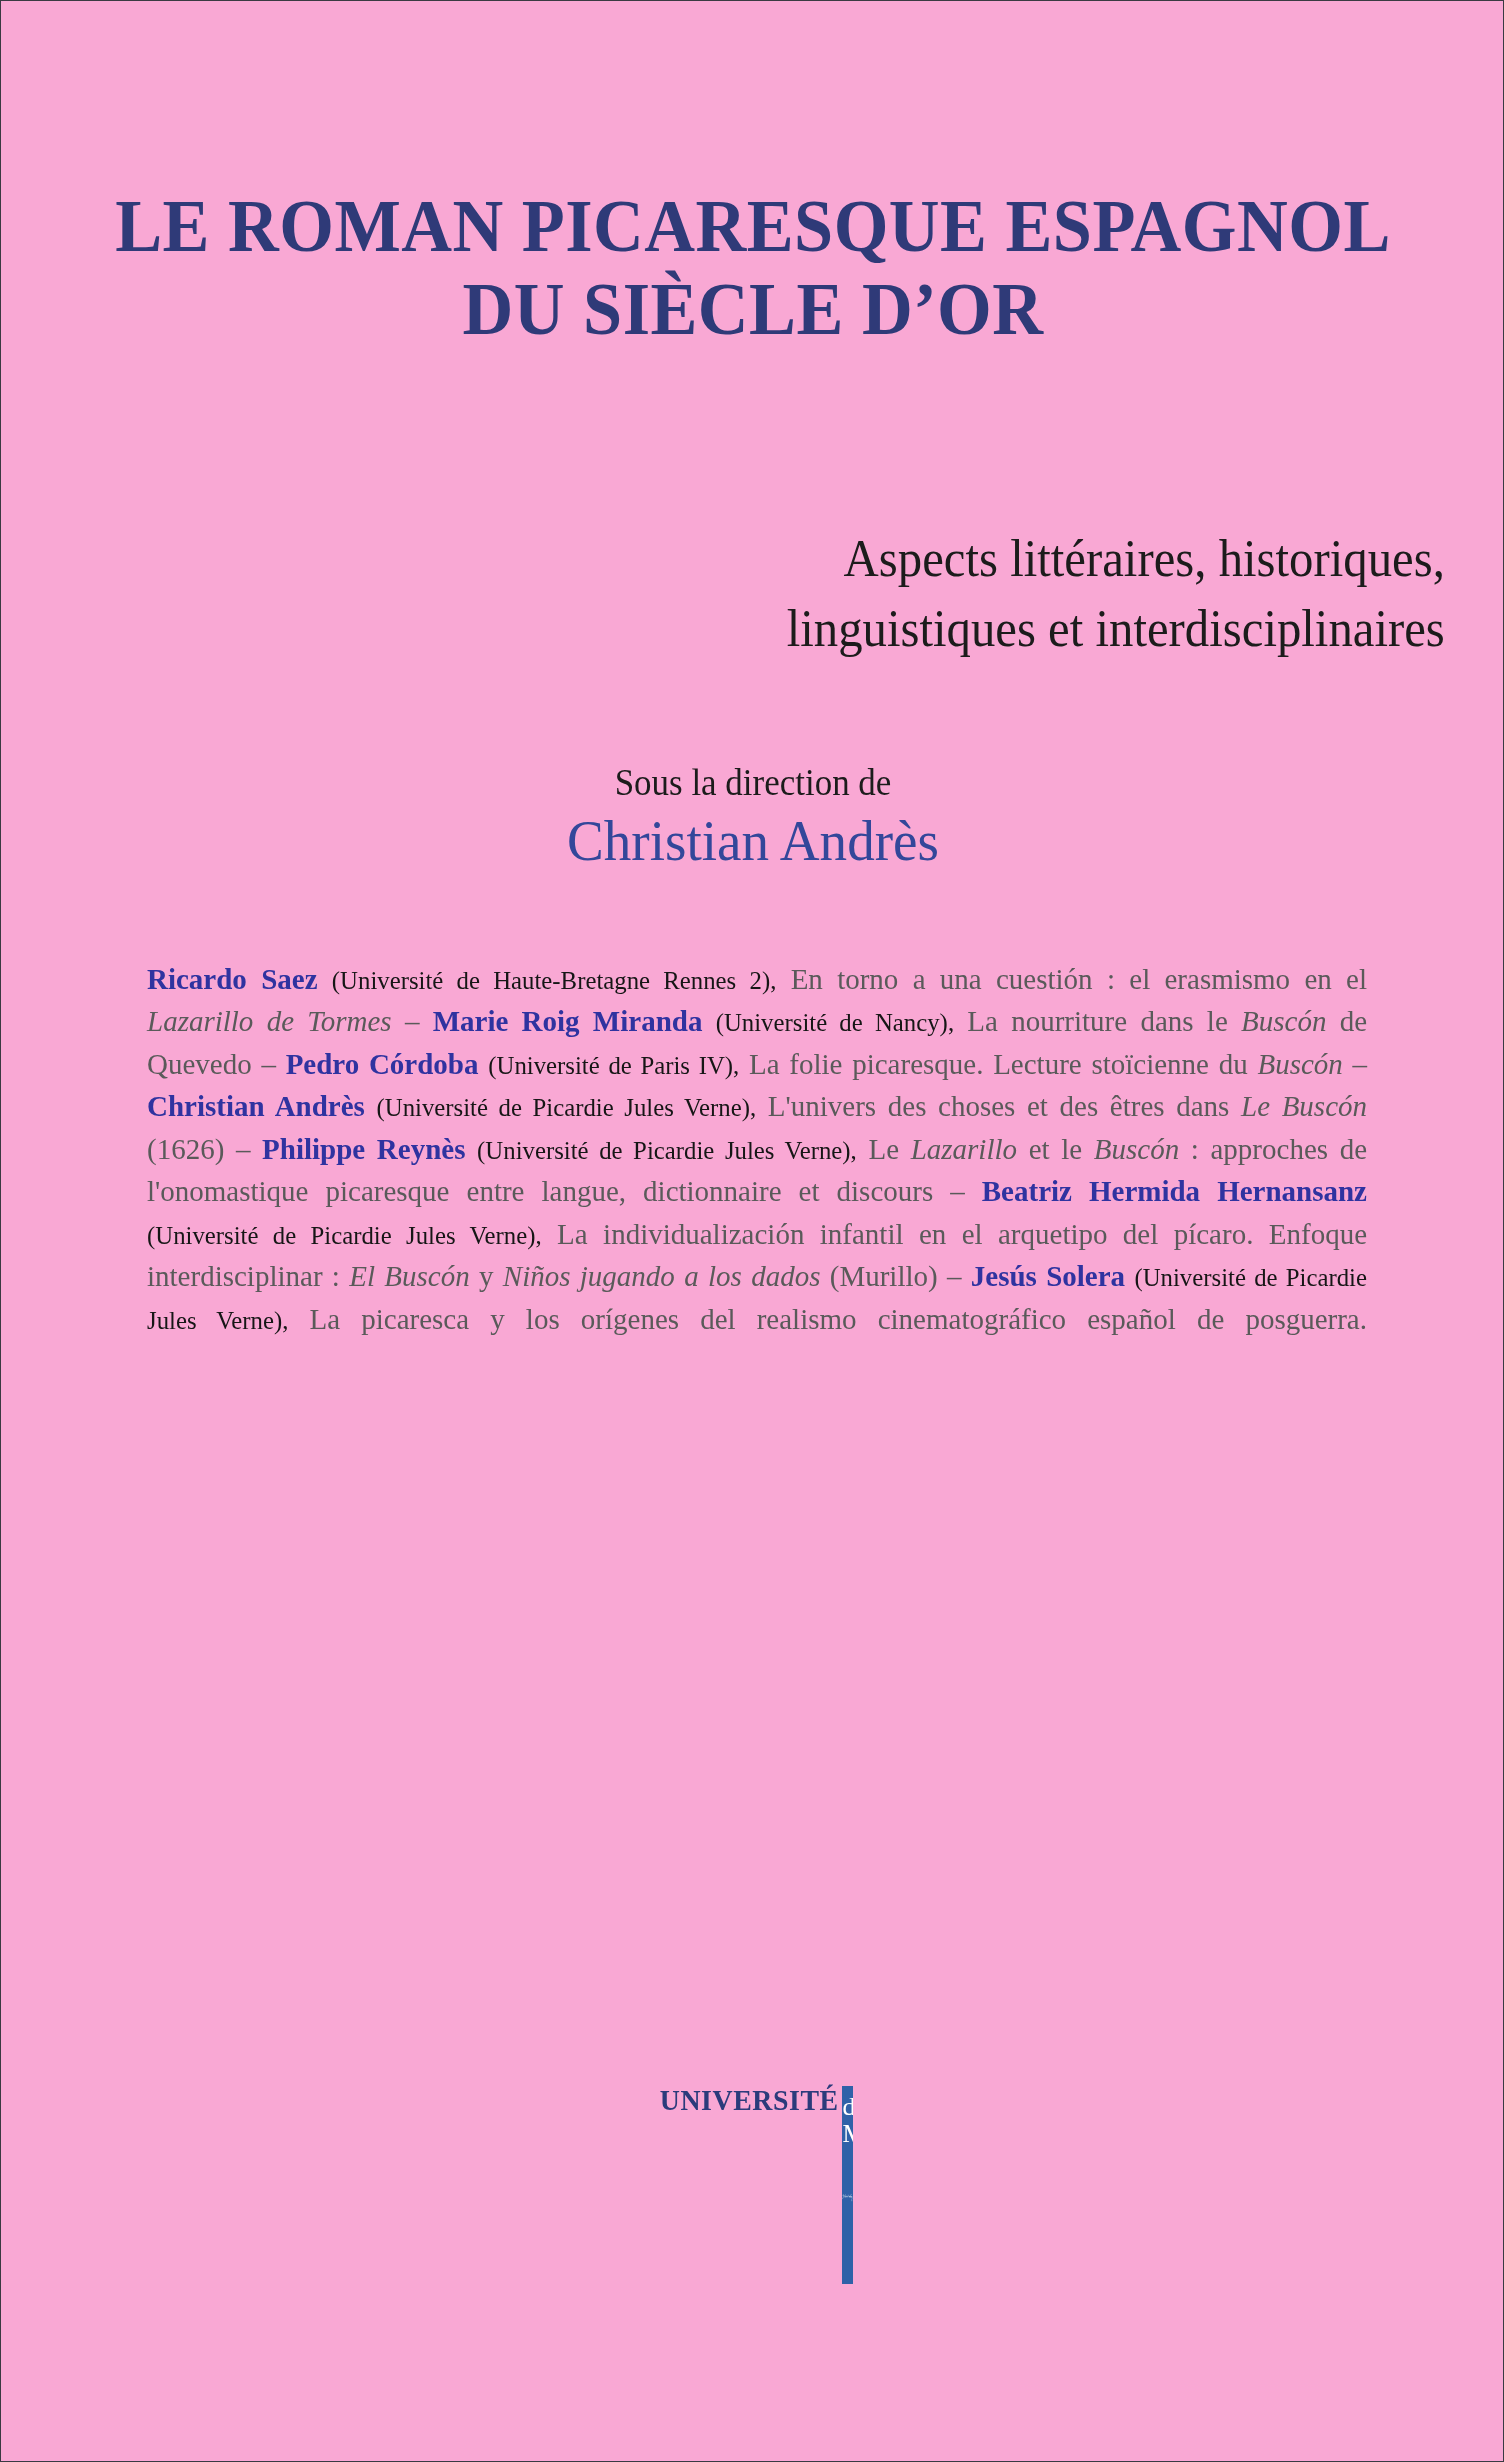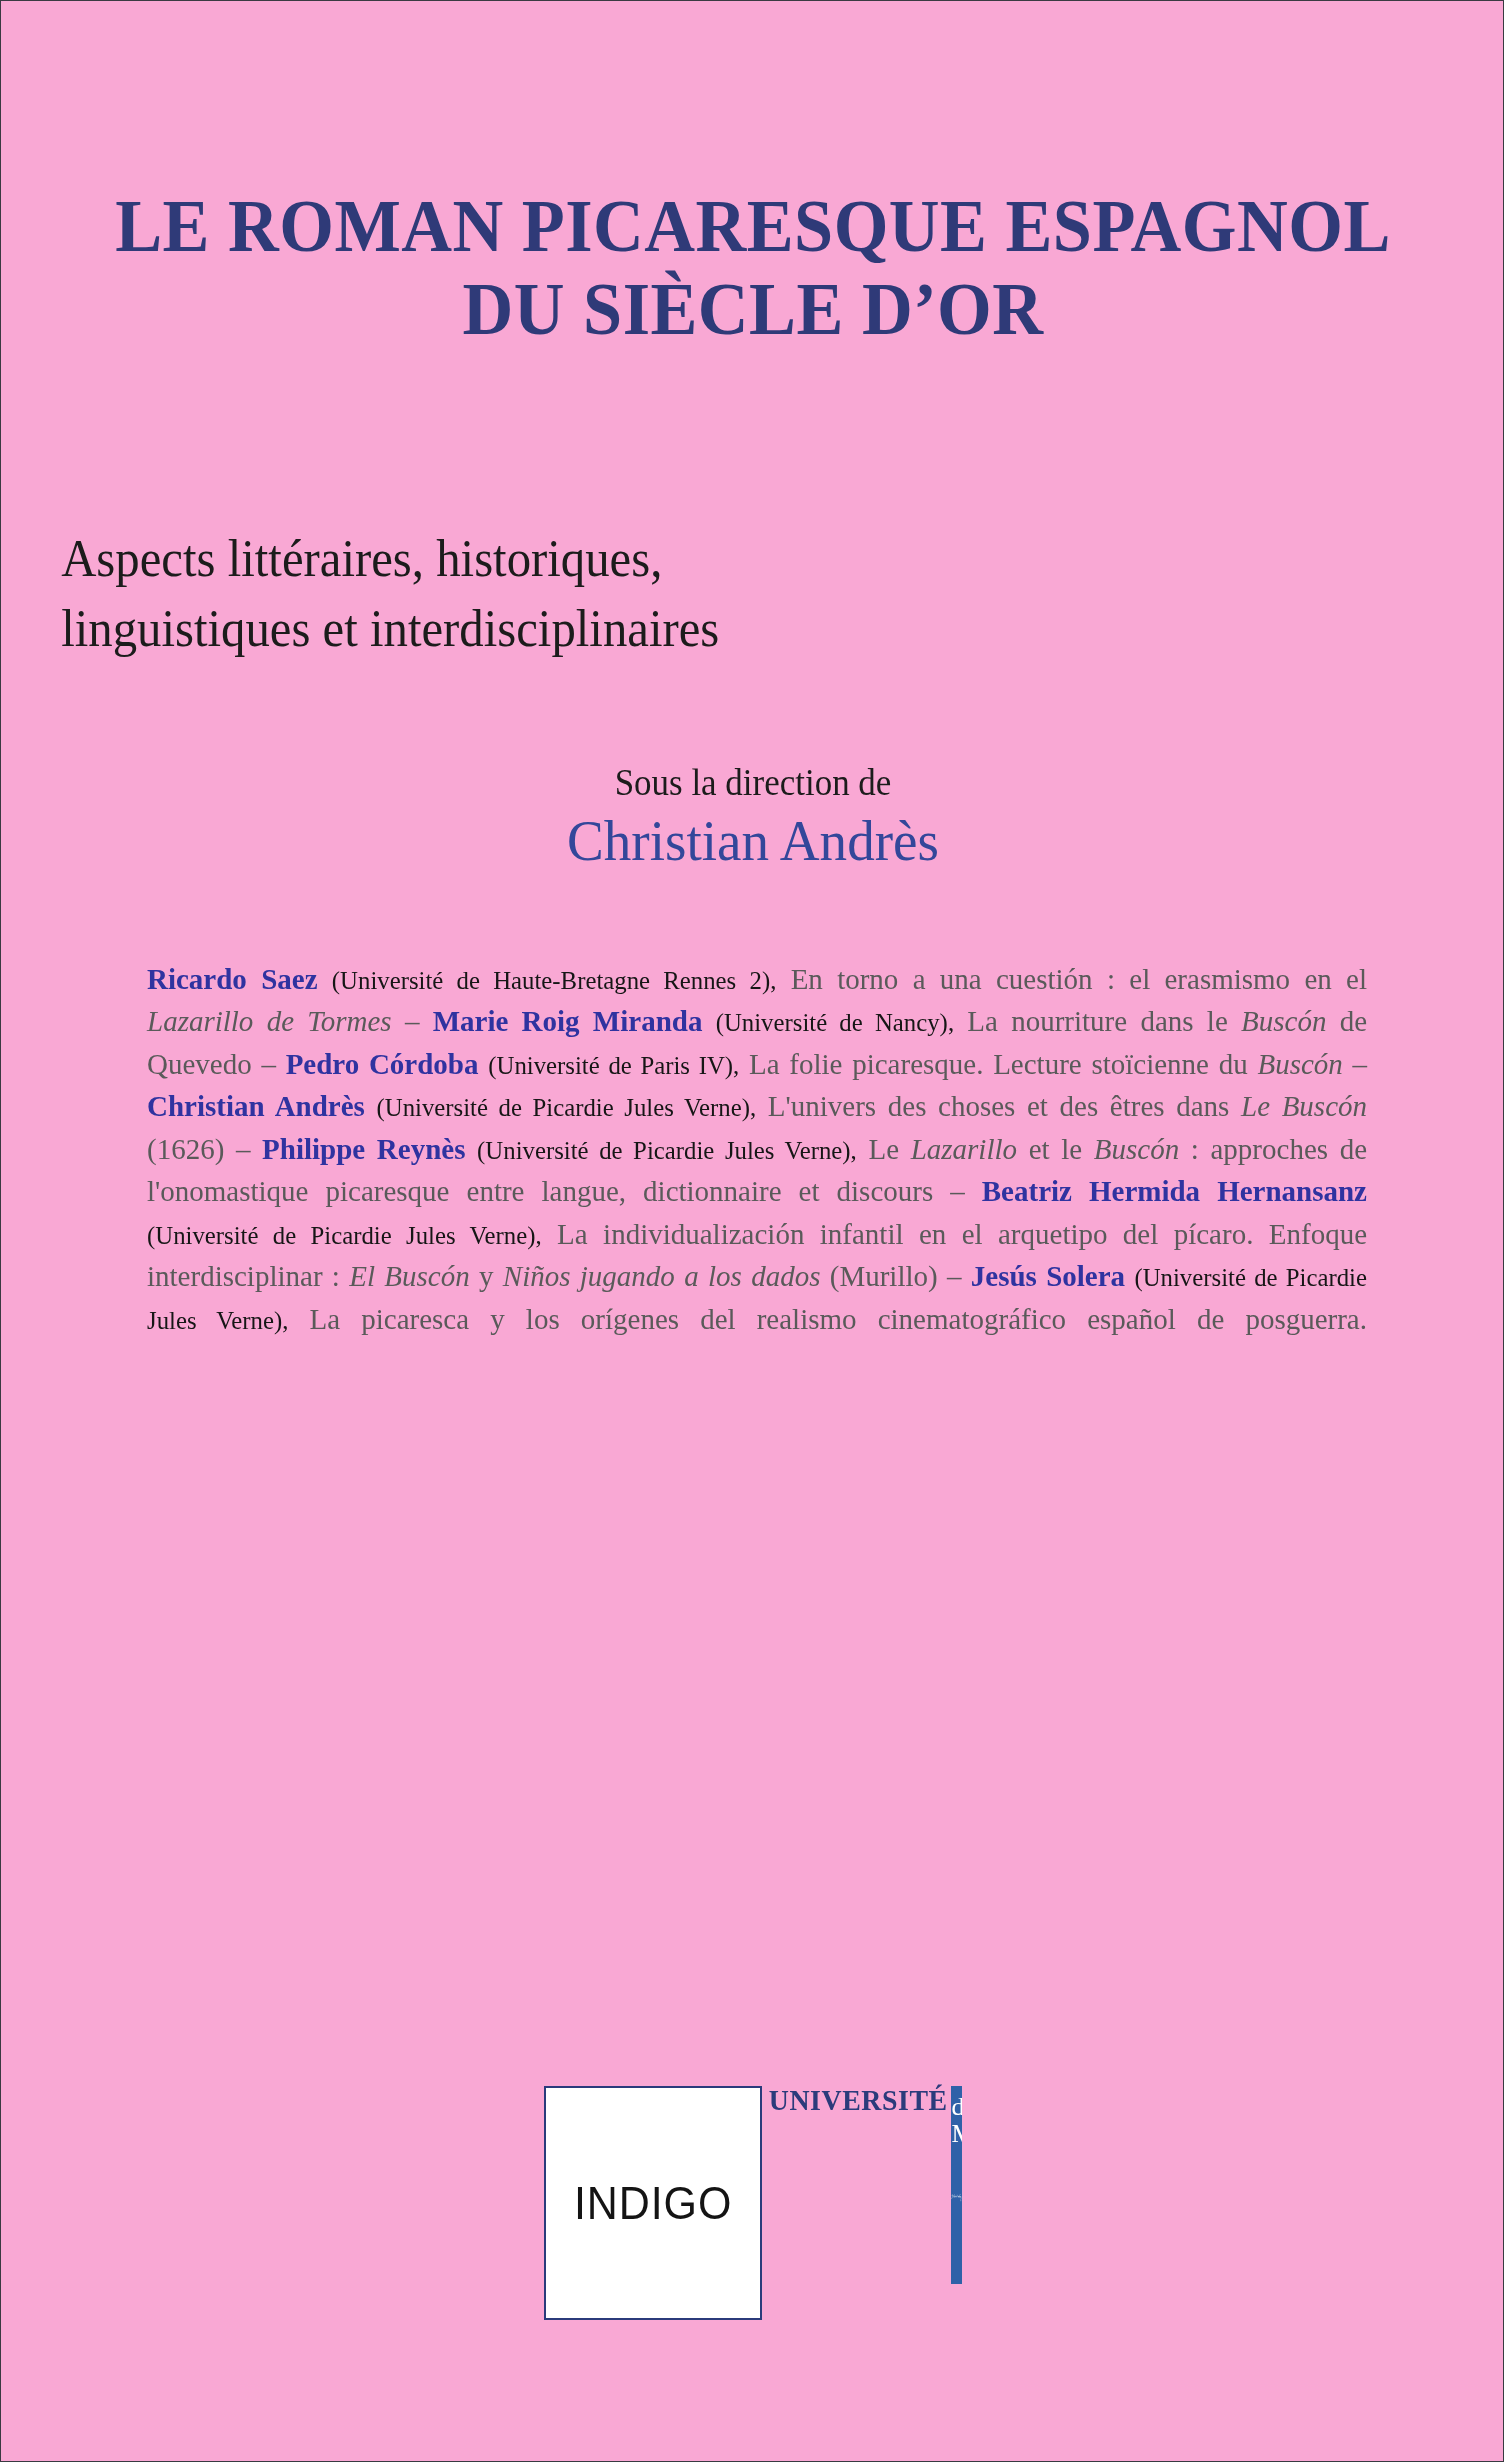--- a/index.html
+++ b/index.html
@@ -40,21 +40,21 @@
     transform-origin: center top;
     white-space: nowrap;
   }
 
   
   .subtitle-block {
     position: absolute;
     top: 523px;
     left: 0;
     width: 1504px;
-    text-align: left;
+    text-align: right;
   }
   .subtitle-line {
     color: #1c1c1c;
     font-size: 53px;
     line-height: 1.32;
     transform: scaleX(0.92);
     transform-origin: center top;
     white-space: nowrap;
   }
 
@@ -205,23 +205,20 @@
     <div class="direction-label">Sous la direction de</div>
     <div class="direction-name">Christian Andrès</div>
   </div>
 
   <div class="contrib-block">
     <span class="lastrow" id="contrib-flow"><span class="nm">Ricardo Saez</span> <span class="aff">(Université de Haute-Bretagne Rennes 2),</span> <span class="ti">En torno a una cuestión : el erasmismo  en el </span><span class="ti it">Lazarillo de Tormes</span><span class="dash"> – </span><span class="nm">Marie Roig Miranda</span> <span class="aff">(Université de Nancy),</span> <span class="ti">La nourriture dans le </span><span class="ti it">Buscón</span><span class="ti"> de Quevedo</span><span class="dash"> – </span><span class="nm">Pedro Córdoba</span> <span class="aff">(Université de Paris IV),</span> <span class="ti"> La folie picaresque. Lecture stoïcienne du </span><span class="ti it">Buscón</span><span class="dash"> – </span><span class="nm">Christian Andrès</span> <span class="aff">(Université de Picardie Jules Verne),</span> <span class="ti">L'univers des choses et des êtres dans </span><span class="ti it">Le Buscón</span><span class="ti"> (1626)</span><span class="dash"> – </span><span class="nm">Philippe Reynès</span> <span class="aff">(Université de Picardie Jules Verne),</span> <span class="ti">Le </span><span class="ti it">Lazarillo</span><span class="ti"> et le </span><span class="ti it">Buscón</span><span class="ti"> : approches de l'onomastique picaresque  entre langue, dictionnaire et discours</span><span class="dash"> – </span><span class="nm">Beatriz Hermida Hernansanz</span> <span class="aff">(Université de Picardie Jules Verne),</span> <span class="ti">La individualización infantil en el arquetipo  del pícaro. Enfoque interdisciplinar : </span><span class="ti it">El Buscón</span><span class="ti"> y </span><span class="ti it">Niños jugando a los dados</span><span class="ti"> (Murillo)</span><span class="dash"> – </span><span class="nm">Jesús Solera</span> <span class="aff">(Université de Picardie Jules Verne),</span> <span class="ti">La picaresca y los orígenes del realismo cinematográfico español de posguerra.</span></span>
   </div>
 
   <div class="logos">
 
-    <div class="logo-indigo">
-      <span class="logo-indigo-text">INDIGO</span>
-    </div>
 
     <div class="logo-upjv">
       <div class="upjv-top">UNIVERSITÉ</div>
       <div class="upjv-square">
         <div class="upjv-sub">de Miranda</div>
         <svg class="upjv-script" viewBox="0 0 210 150" aria-hidden="true">
           <g fill="none" stroke="#ffffff" stroke-width="5.2" stroke-linecap="round" stroke-linejoin="round">
 
             <path d="M24 18 C30 16, 36 18, 36 26 C36 42, 30 62, 26 78 C23 90, 16 98, 10 94 C6 91, 8 84, 14 84"></path>
             <path d="M12 36 C20 30, 30 30, 40 34"></path>

